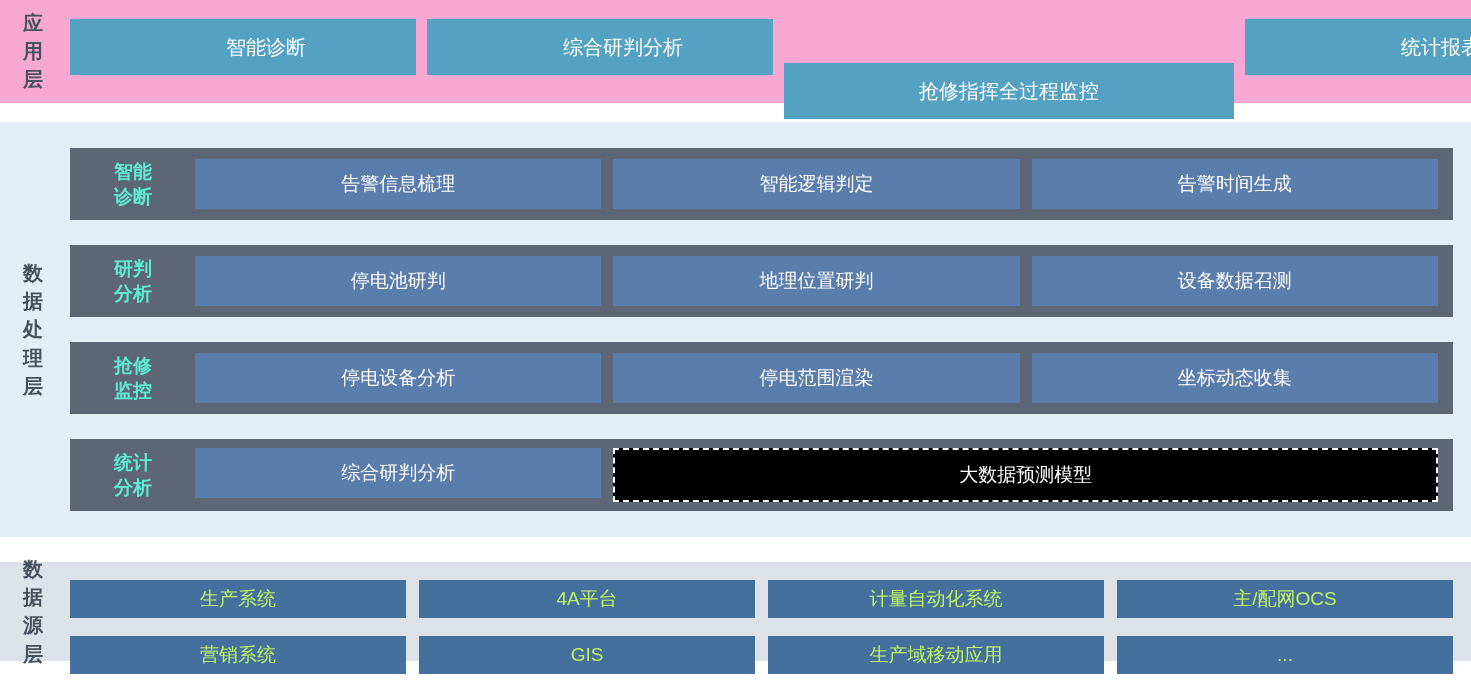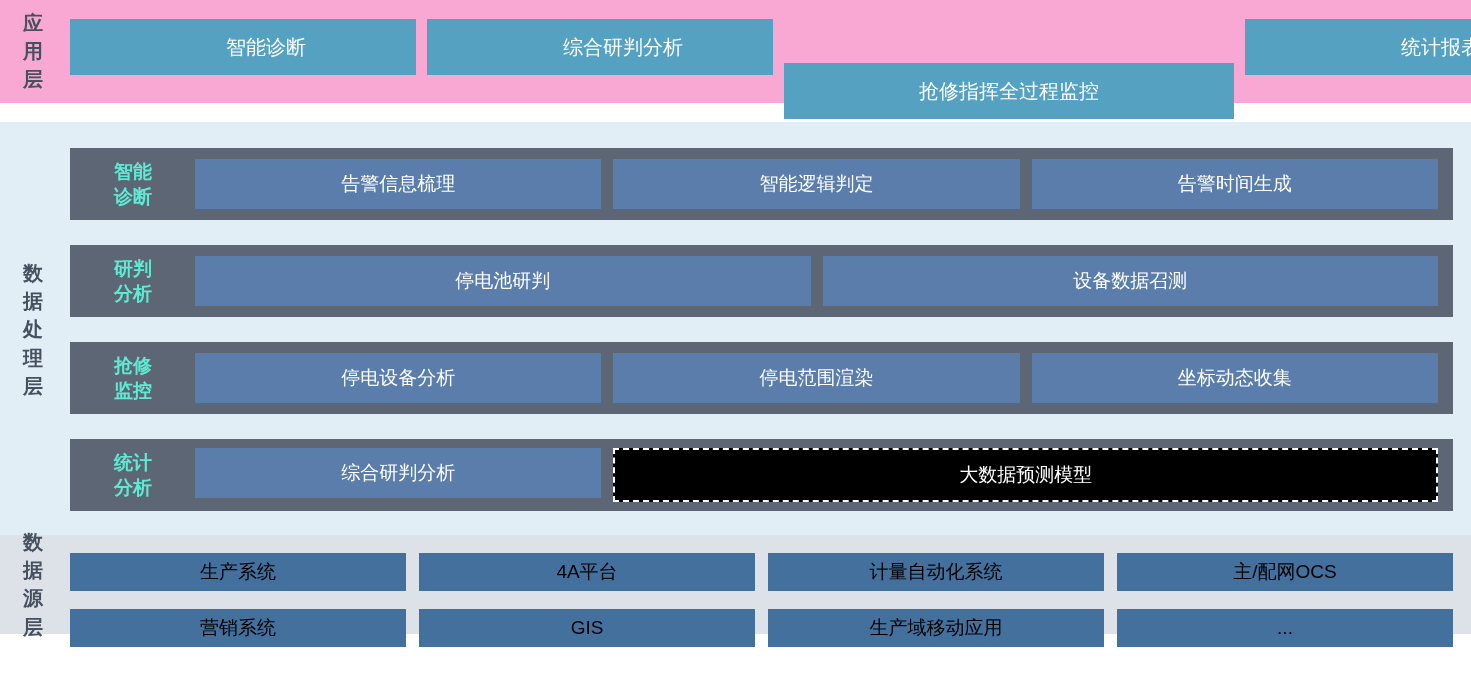--- a/index.html
+++ b/index.html
@@ -6,21 +6,21 @@
   body {
     width:1471px; height:697px;
     background:#ffffff;
     font-family:"Liberation Sans", sans-serif;
     position:relative;
     overflow:hidden;
   }
   .band { position:absolute; left:0; width:1471px; }
   .band-app  { top:0;     height:103px; background:#f9a8d4; }
   .band-proc { top:122px; height:415px; background:#e2eef5; }
-  .band-src  { top:535px; height:99px; background:#dde2e9; }
+  .band-src  { top:562px; height:99px; background:#dde2e9; }
 
   .v-label {
     position:absolute; left:21px; top:50%;
     transform:translateY(-50%);
     width:24px;
     font-size:20px; font-weight:bold; color:#46505f;
     line-height:1.42; text-align:center;
     word-break:break-all;
   }
 
@@ -67,21 +67,21 @@
   }
 
   
   .src-rows {
     position:absolute; left:70px; top:18px; width:1383px;
     display:flex; flex-direction:column; gap:18px;
   }
   .src-row { display:flex; gap:13px; }
   .src-btn {
     flex:1 1 0; height:38px; background:#44709e;
-    color:#000000; font-size:19px;
+    color:#bef264; font-size:19px;
     display:flex; align-items:center; justify-content:center;
   }
 </style>
 </head>
 <body>
 
 <div class="band band-app">
   <div class="v-label">应用层</div>
   <div class="app-buttons">
     <div class="app-btn w1">智能诊断</div>
@@ -107,20 +107,21 @@
       </div>
     </div>
 
     <div class="proc-row">
       <div class="proc-row-label">
         <div>研判</div>
         <div>分析</div>
       </div>
       <div class="proc-row-buttons">
         <div class="proc-btn">停电池研判</div>
+        <div class="proc-btn">地理位置研判</div>
         <div class="proc-btn">设备数据召测</div>
       </div>
     </div>
 
     <div class="proc-row">
       <div class="proc-row-label">
         <div>抢修</div>
         <div>监控</div>
       </div>
       <div class="proc-row-buttons">

